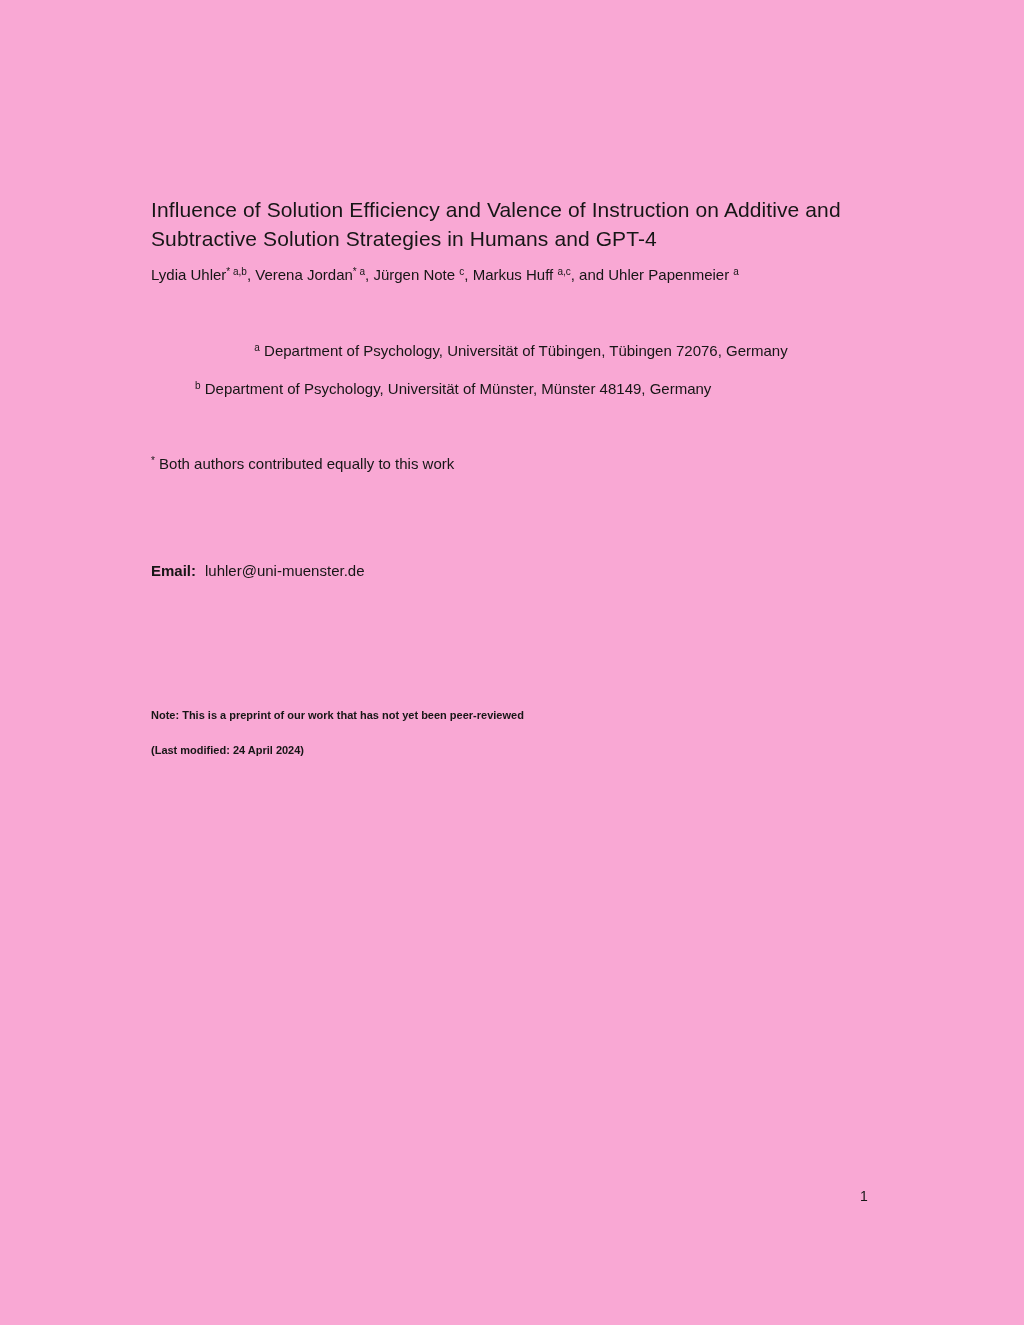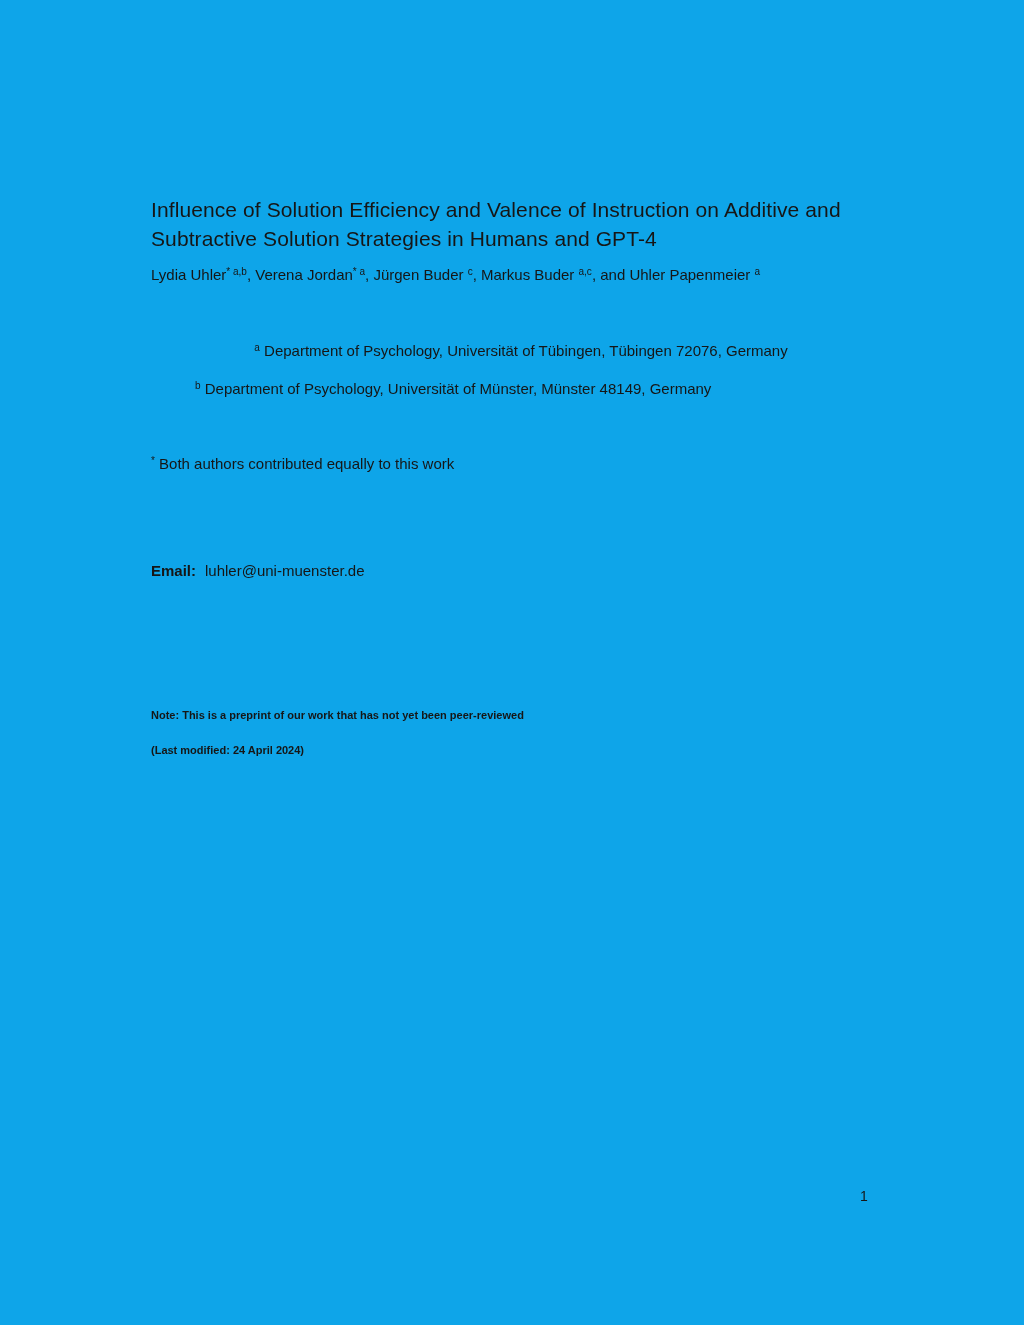--- a/index.html
+++ b/index.html
@@ -4,21 +4,21 @@
 <style>
   html, body {
     margin: 0;
     padding: 0;
     background: #ffffff;
   }
   .page {
     position: relative;
     width: 1024px;
     height: 1325px;
-    background: #0ea5e9;
+    background: #f9a8d4;
     font-family: "Liberation Sans", "DejaVu Sans", sans-serif;
     color: #161616;
     overflow: hidden;
   }
   .abs { position: absolute; }
   .title {
     left: 151px;
     top: 196px;
     width: 740px;
     font-size: 21px;
@@ -75,21 +75,21 @@
     font-weight: 400;
   }
 </style>
 </head>
 <body>
 
 <div class="page">
 
   <div class="abs title">Influence of Solution Efficiency and Valence of Instruction on Additive and Subtractive Solution Strategies in Humans and GPT-4</div>
 
-  <div class="abs byline"><span>Lydia Uhler</span><sup class="s">* a,b</sup><span>, </span><span>Verena Jordan</span><sup class="s">* a</sup><span>, </span><span>Jürgen Buder </span><sup class="s">c</sup><span>, </span><span>Markus Buder </span><sup class="s">a,c</sup><span>, and </span><span>Uhler Papenmeier </span><sup class="s">a</sup></div>
+  <div class="abs byline"><span>Lydia Uhler</span><sup class="s">* a,b</sup><span>, </span><span>Verena Jordan</span><sup class="s">* a</sup><span>, </span><span>Jürgen Note </span><sup class="s">c</sup><span>, </span><span>Markus Huff </span><sup class="s">a,c</sup><span>, and </span><span>Uhler Papenmeier </span><sup class="s">a</sup></div>
 
   <div class="abs affil affil-a"><sup class="s">a</sup><span> Department of Psychology, Universität of Tübingen, Tübingen 72076, Germany</span></div>
 
   <div class="abs affil affil-b"><sup class="s">b</sup><span> Department of Psychology, Universität of Münster, Münster 48149, Germany</span></div>
 
 
   <div class="abs email-line"><span class="email-label">Email:</span><span class="email-value">luhler@uni-muenster.de</span></div>
 
   <div class="abs affil affil-star"><sup class="s">*</sup><span> Both authors contributed equally to this work</span></div>
 

